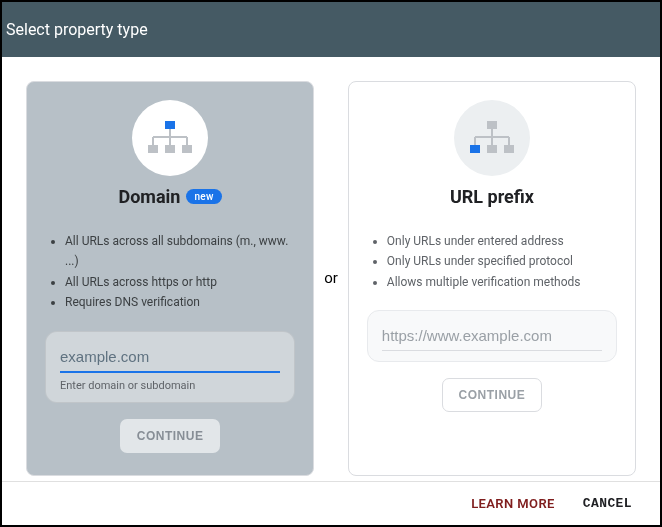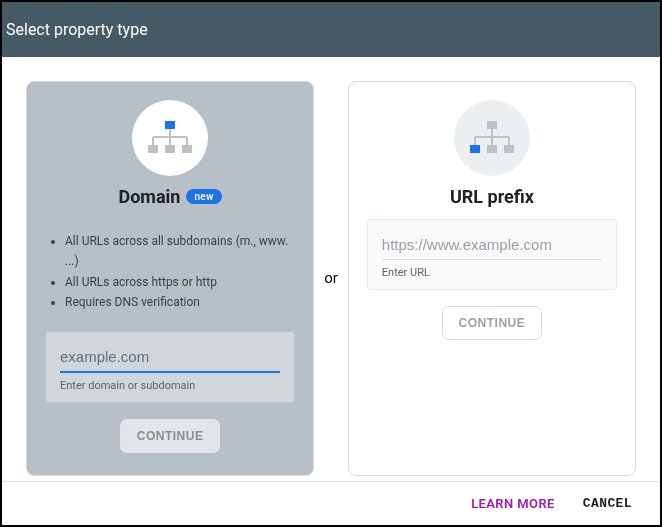--- a/index.html
+++ b/index.html
@@ -79,21 +79,21 @@
     padding-left: 20px;
     margin: 12px 0 18px 0;
     color: #5f6368;
     font-size: 12px;
     line-height: 1.7;
     align-self: stretch;
   }
   .card.selected ul.features { color: #3c4043; }
   .input-wrap {
     align-self: stretch;
-    border-radius: 4px;
+    border-radius: 12px;
     padding: 12px 14px 10px 14px;
     margin-bottom: 16px;
   }
   .card.selected .input-wrap { background: rgba(255,255,255,0.35); border: 1px solid rgba(0,0,0,0.08); }
   .card:not(.selected) .input-wrap { background: #f8f9fa; border: 1px solid #e8eaed; }
   .text-input {
     width: 100%;
     border: none;
     background: transparent;
     font-size: 15px;
@@ -143,21 +143,21 @@
     left: 0; right: 0; bottom: 0;
     border-top: 1px solid #e0e0e0;
     display: flex;
     justify-content: flex-end;
     gap: 28px;
     padding: 14px 28px;
     font-size: 13px;
     font-weight: 600;
     letter-spacing: .4px;
   }
-  .footer .learn-more { color: #a21caf; cursor: pointer; }
+  .footer .learn-more { color: #7f1d1d; cursor: pointer; }
   .footer .cancel { color: #202124; cursor: pointer; font-family: Liberation Mono, monospace; }
 </style>
 </head>
 <body>
 
 <div class="shell">
 
   <div class="header">
     <span>Select property type</span>
   </div>
@@ -209,24 +209,28 @@
           <line x1="22" y1="8" x2="22" y2="16" stroke="#bdc1c6" stroke-width="2"></line>
           <line x1="5" y1="16" x2="39" y2="16" stroke="#bdc1c6" stroke-width="2"></line>
           <line x1="5" y1="16" x2="5" y2="24" stroke="#bdc1c6" stroke-width="2"></line>
           <line x1="22" y1="16" x2="22" y2="24" stroke="#bdc1c6" stroke-width="2"></line>
           <line x1="39" y1="16" x2="39" y2="24" stroke="#bdc1c6" stroke-width="2"></line>
         </svg>
       </div>
       <div class="card-title">
         <span>URL prefix</span>
       </div>
+      <ul class="features">
+        <li>Only URLs under entered address</li>
+        <li>Only URLs under specified protocol</li>
+        <li>Allows multiple verification methods</li>
+      </ul>
       <div class="input-wrap">
         <input class="text-input" type="text" placeholder="https://www.example.com" style="">
         <div class="input-underline"></div>
-        <div class="hint">Enter URL</div>
       </div>
       <button class="continue-btn">CONTINUE</button>
     </div>
 
   </div>
 
   <div class="footer">
     <span class="learn-more">LEARN MORE</span>
     <span class="cancel">CANCEL</span>
   </div>

